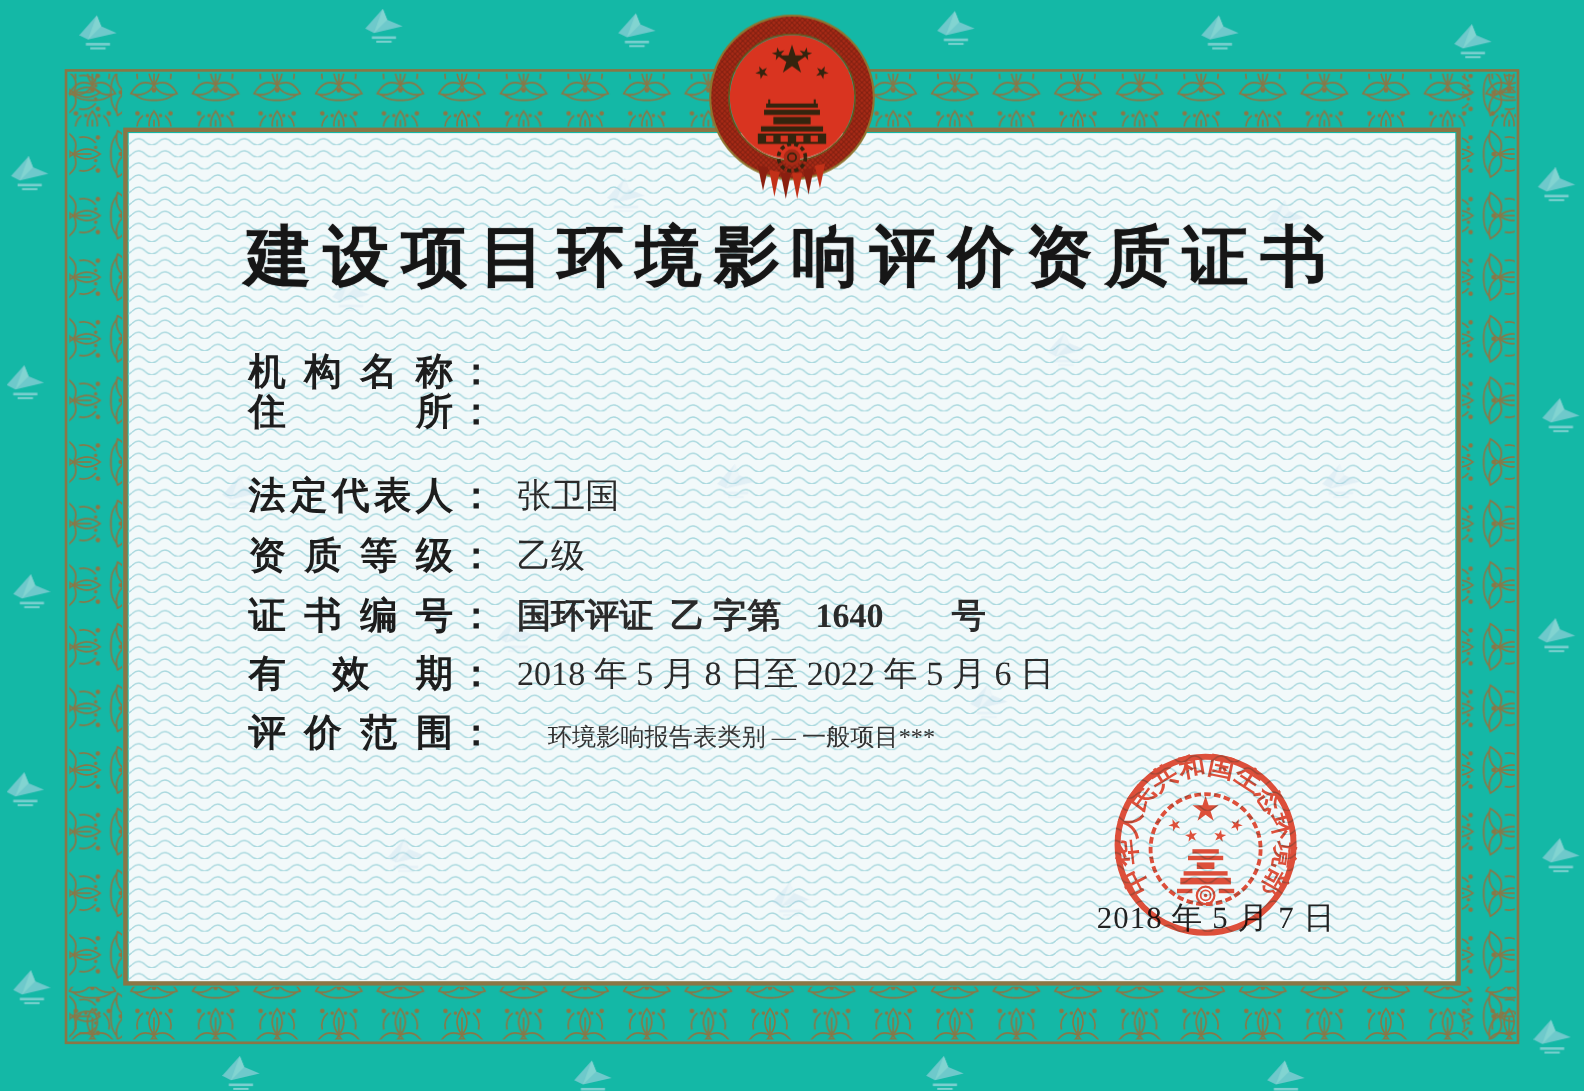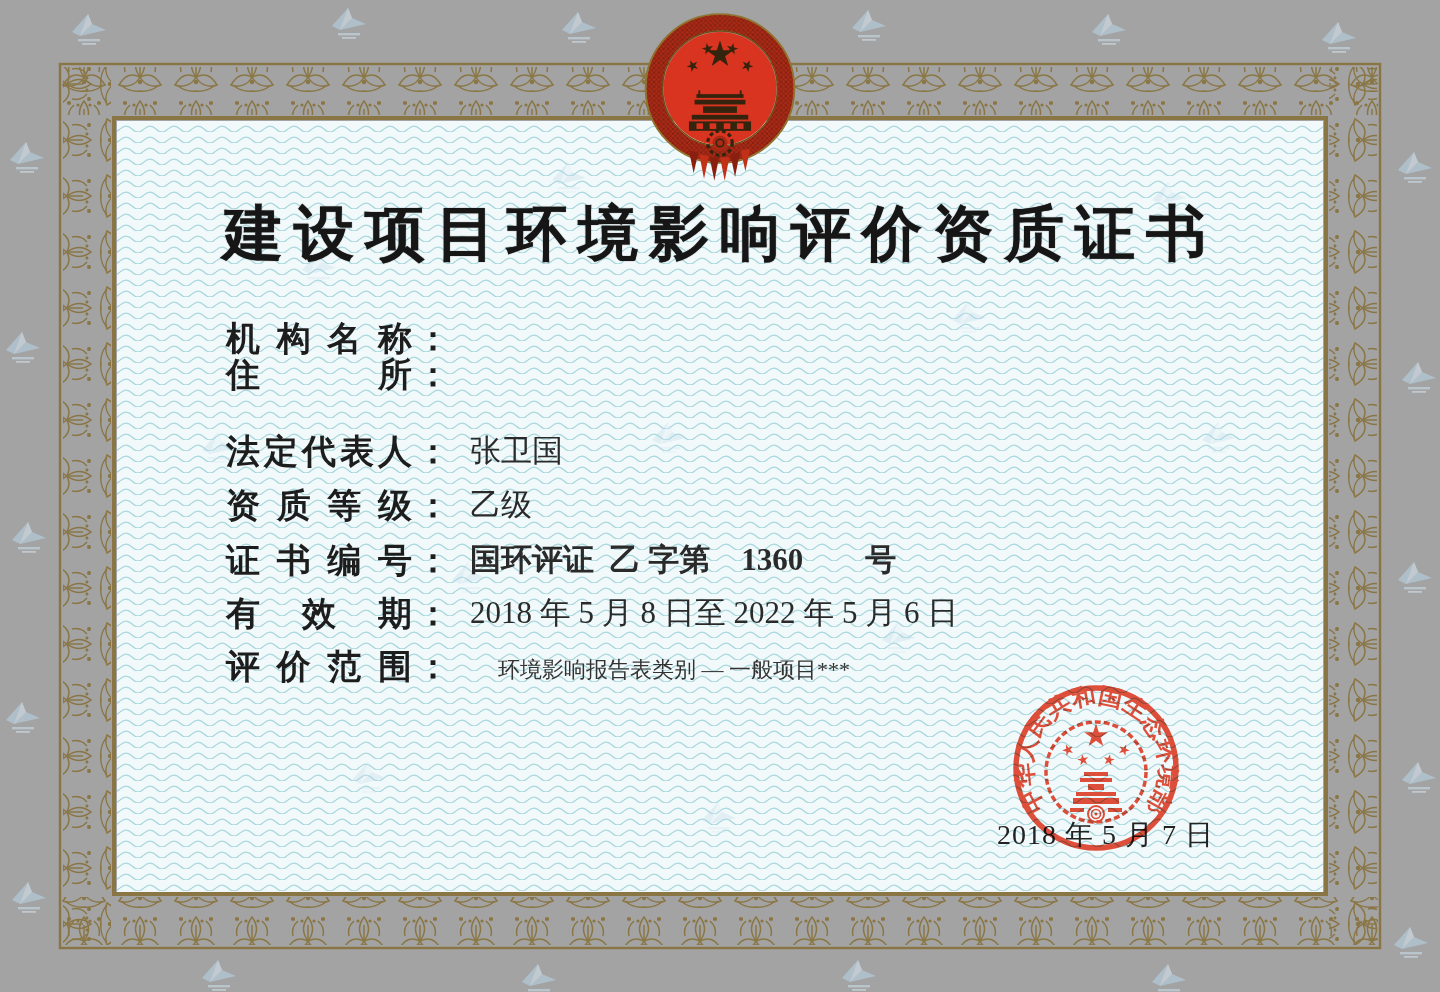--- a/index.html
+++ b/index.html
@@ -1,19 +1,19 @@
 <!DOCTYPE html>
 <html><head>
 <meta charset="utf-8">
 <style>
   html,body{margin:0;padding:0;background:#ffffff;}
   #page{
     position:relative;
     width:1440px;height:992px;
-    background:#a3a3a3;
+    background:#14b8a6;
     overflow:hidden;
     font-family:"Liberation Serif","DejaVu Serif",serif;
   }
   #deco{position:absolute;left:0;top:0;width:1440px;height:992px;}
 
   
   .cert-title{
     position:absolute;left:0;top:194px;width:1440px;
     text-align:center;
     font-size:60px;font-weight:bold;color:#161616;
@@ -245,21 +245,21 @@
   </div>
 
   <div class="row" style="top:542px">
     <div class="jlabel">
         <span>证</span>
         <span>书</span>
         <span>编</span>
         <span>号</span>
       </div>
     <div class="colon">：</div>
-    <div class="value v-bold">国环评证  乙 字第    1360        号</div>
+    <div class="value v-bold">国环评证  乙 字第    1640        号</div>
   </div>
 
   <div class="row" style="top:595px">
     <div class="jlabel">
         <span>有</span>
         <span>效</span>
         <span>期</span>
       </div>
     <div class="colon">：</div>
     <div class="value">2018 年 5 月 8 日至 2022 年 5 月 6 日</div>

